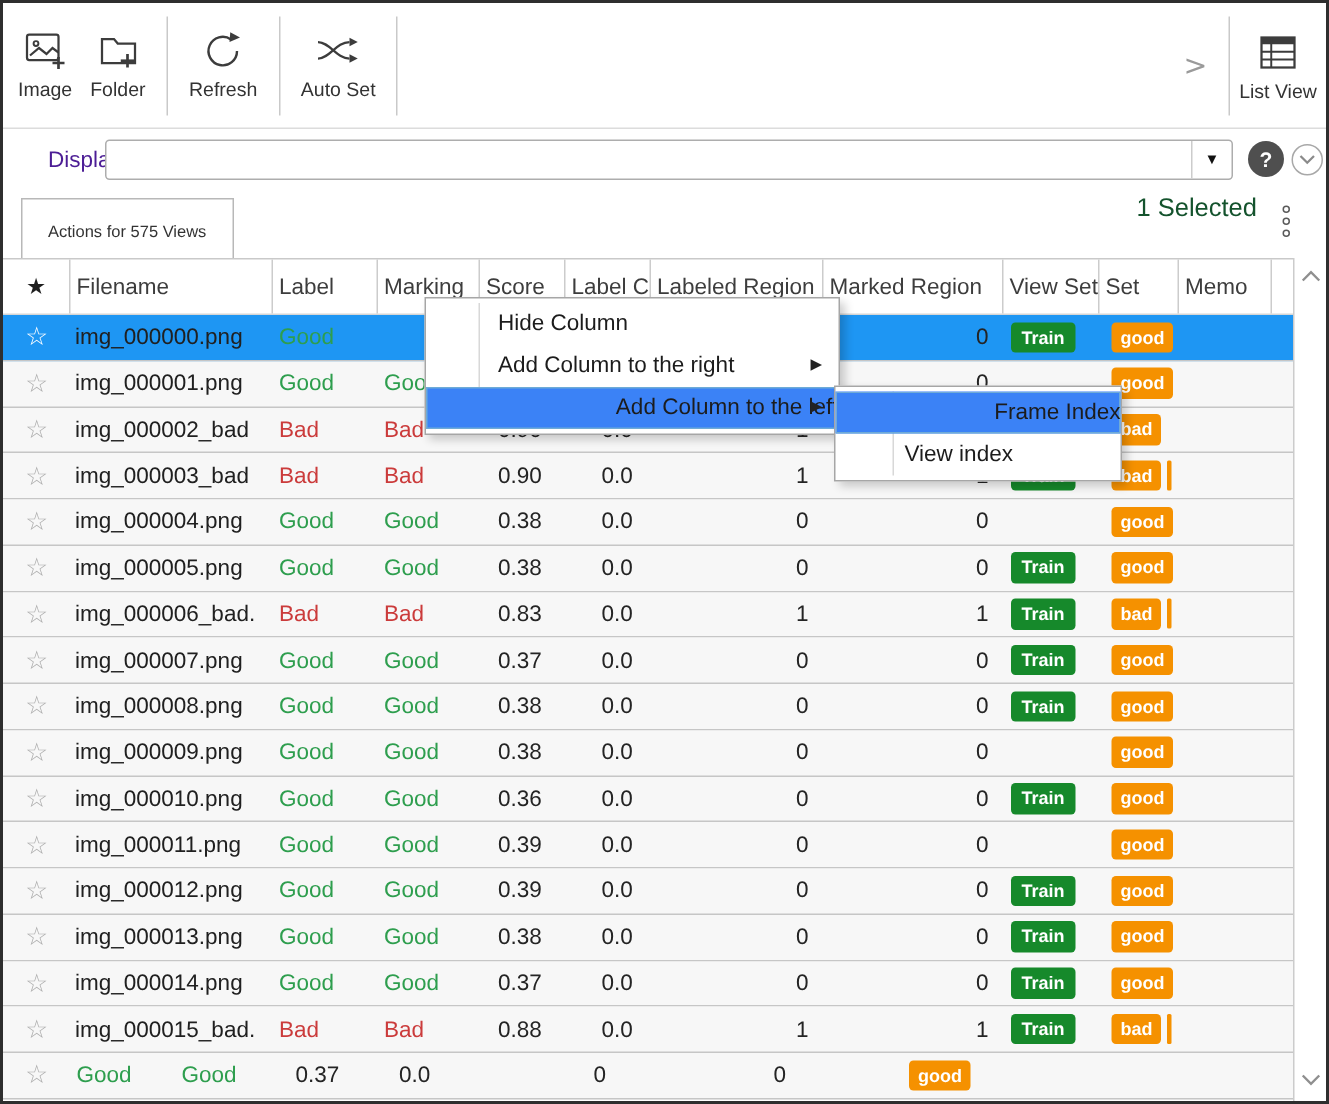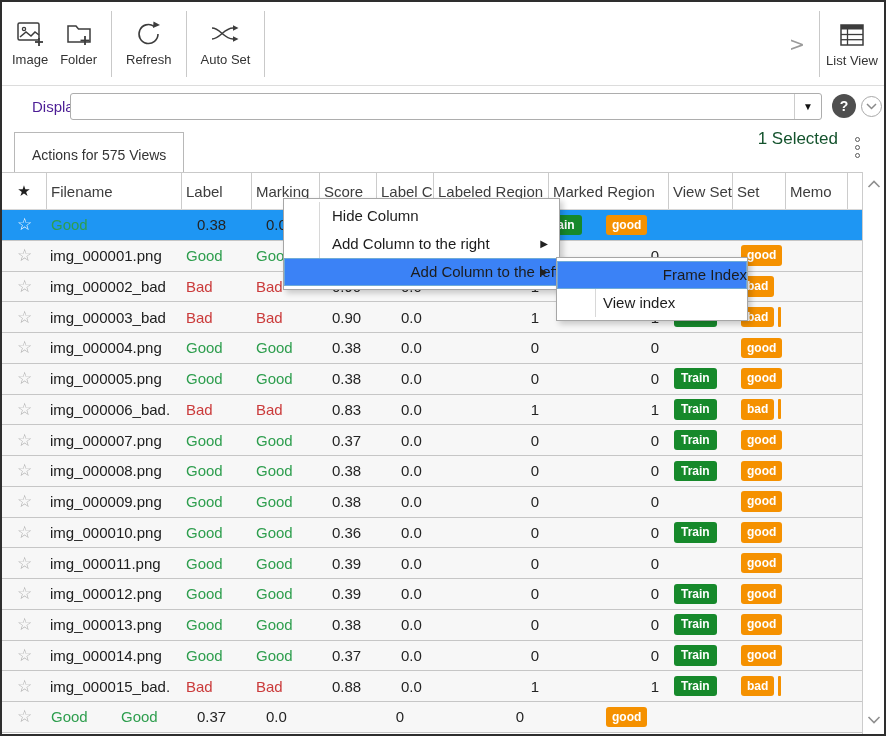--- a/index.html
+++ b/index.html
@@ -20,21 +20,21 @@
   
   .display-row{position:absolute;left:0;top:85px;width:882px;height:38px;display:flex;align-items:center;}
   .display-label{font-size:15px;color:#4c1d95;margin-left:30px;}
   .combo{position:absolute;left:68px;top:6px;width:752px;height:27px;border:1px solid #adadad;border-radius:3px;background:#fff;display:flex;cursor:pointer;}
   .combo-input{flex:1;}
   .combo-arrow{width:27px;border-left:1px solid #ccc;display:flex;align-items:center;justify-content:center;font-size:10px;color:#111;}
   .help-btn{position:absolute;left:830px;top:7px;width:24px;height:24px;border-radius:50%;background:#4f4f4f;color:#fff;font-size:14px;font-weight:bold;display:flex;align-items:center;justify-content:center;cursor:pointer;}
   .collapse-btn{position:absolute;left:859px;top:9px;width:21px;height:21px;border-radius:50%;border:1px solid #a8a8a8;background:#fff;display:flex;align-items:center;justify-content:center;cursor:pointer;}
   
   .actions-row{position:absolute;left:0;top:123px;width:882px;height:47px;}
-  .actions-btn{position:absolute;left:12px;top:7px;height:46px;padding:0 17px;font-size:14px;color:#333;background:#fff;border:1px solid #b8b8b8;border-radius:0;font-family:"Liberation Sans",sans-serif;cursor:pointer;}
+  .actions-btn{position:absolute;left:12px;top:7px;height:46px;padding:0 17px;font-size:11px;color:#333;background:#fff;border:1px solid #b8b8b8;border-radius:0;font-family:"Liberation Sans",sans-serif;cursor:pointer;}
   .selected-count{position:absolute;right:46px;top:4px;font-size:17px;color:#14532d;}
   .kebab{position:absolute;right:24px;top:10px;display:flex;flex-direction:column;align-items:center;cursor:pointer;}
   .kebab i{display:block;width:5px;height:5px;border:1px solid #5a5a5a;border-radius:50%;margin:1.5px 0;}
   
   .thead{position:absolute;left:0;top:170px;width:860px;height:38px;border-top:1px solid #c9c9c9;border-bottom:1px solid #d6d6d6;background:#fff;display:flex;}
   .th{display:flex;align-items:center;border-right:1px solid #ccc;font-size:15px;color:#3d3d3d;padding-left:4px;overflow:hidden;white-space:nowrap;cursor:pointer;}
   .th.c0{justify-content:center;padding:0;font-size:15px;color:#1f1f1f;}
   .tbody{position:absolute;left:0;top:208px;width:860px;height:524px;overflow:hidden;}
   .row{display:flex;height:30.75px;background:#f7f7f7;border-bottom:1px solid #c6c6c6;cursor:pointer;}
   .row.selected{background:#1e96f3;}
@@ -164,20 +164,21 @@
       <div class="th c5">Label C</div>
       <div class="th c6">Labeled Region</div>
       <div class="th c7">Marked Region</div>
       <div class="th c8">View Set</div>
       <div class="th c9">Set</div>
       <div class="th c10">Memo</div>
     </div>
   <div class="tbody" id="tbody">
       <div class="row selected">
         <div class="td c0">☆</div>
+        <div class="td c1">img_000000.png</div>
         <div class="td c2 t-good">Good</div>
         <div class="td c3"></div>
         <div class="td c4">0.38</div>
         <div class="td c5">0.0</div>
         <div class="td c6">0</div>
         <div class="td c7">0</div>
         <div class="td c8">
           <span class="badge-train">Train</span>
         </div>
         <div class="td c9">

